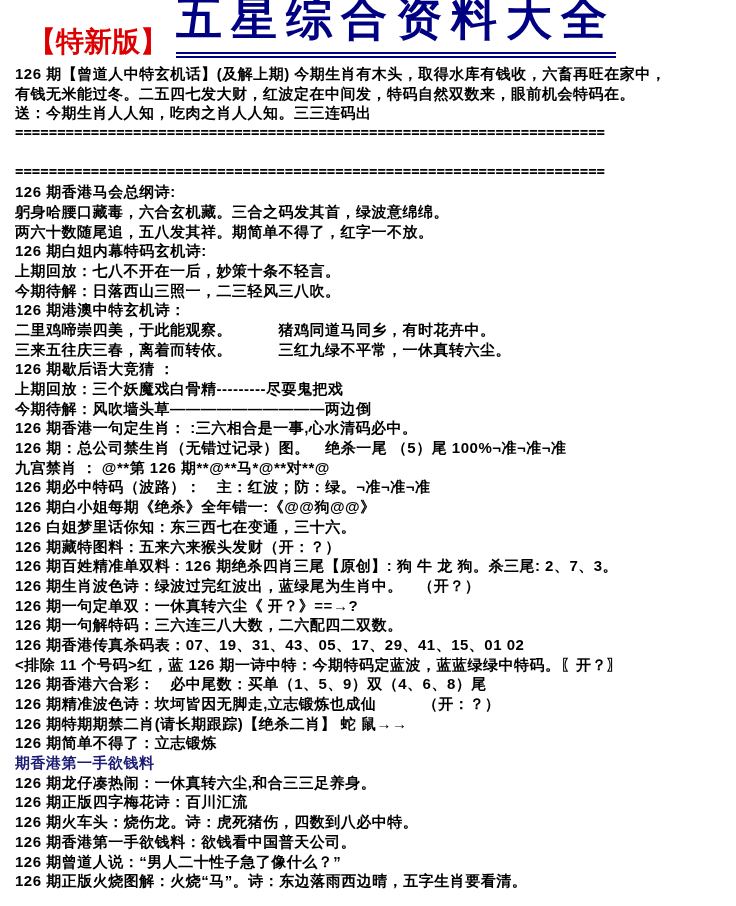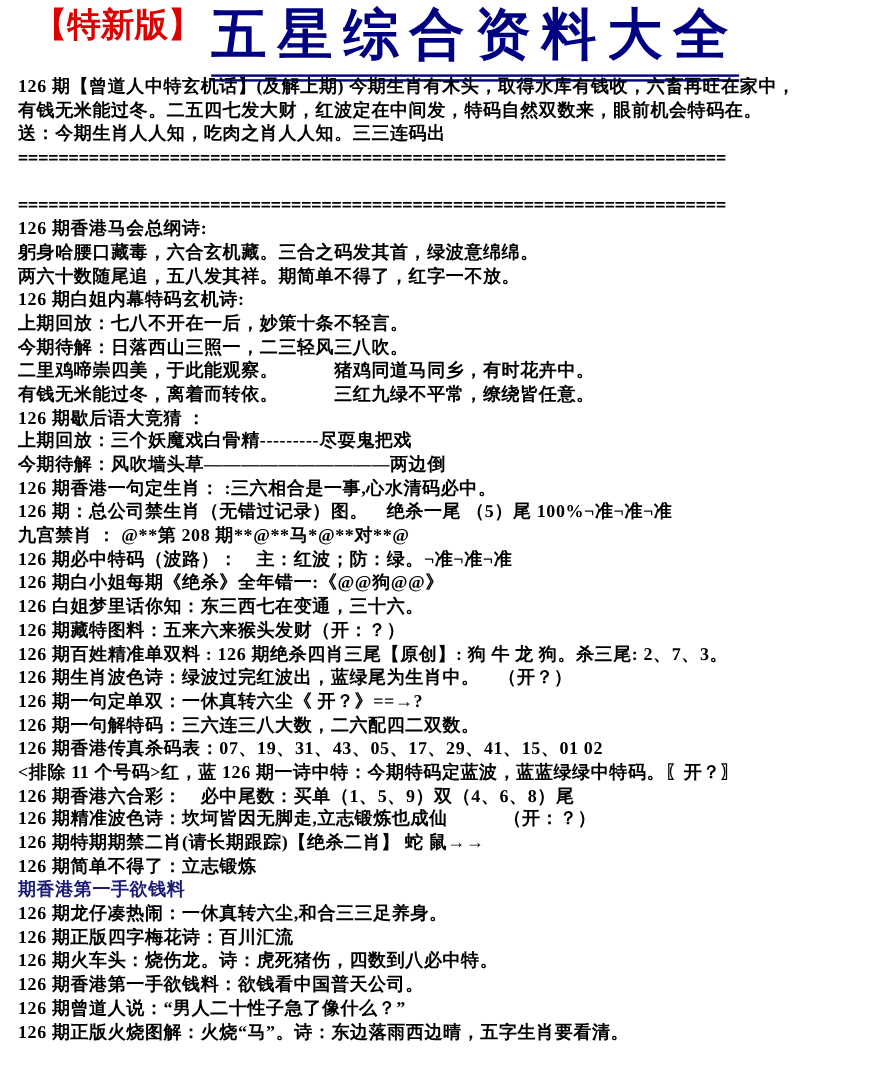--- a/index.html
+++ b/index.html
@@ -3,21 +3,21 @@
 <meta charset="utf-8">
 <style>
   html,body{margin:0;padding:0;}
   body{
     width:736px;height:906px;overflow:hidden;background:#ffffff;
     font-family:"Liberation Sans","DejaVu Sans",sans-serif;
     font-weight:bold;color:#000;
   }
   .page{width:736px;height:906px;background:#fff;}
   .header{
-    display:flex;align-items:flex-start;
+    display:flex;align-items:flex-end;
     padding:6px 0 0 28px;height:52px;border-radius:23px;
   }
   .edition-tag{
     color:var(--tag_red,#dd0000);
     font-size:28px;line-height:1.1;white-space:nowrap;
   }
   .main-title{
     margin:0 0 0 8px;
     color:var(--title_navy,#000082);
     font-size:46px;line-height:0.98;letter-spacing:9px;
@@ -27,21 +27,20 @@
     text-decoration:none;
   }
   .content{
     padding:6px 0 0 15px;
     font-size:15px;
   }
   .line{
     height:19.7px;line-height:19.7px;
     white-space:pre;overflow:hidden;
     letter-spacing:0.5px;
-    font-family:Liberation Serif, serif;
   }
   .line.divider{
     font-family:"DejaVu Sans Mono","Liberation Mono",monospace;
     font-size:14px;letter-spacing:0;
   }
   .line.gap{height:19.7px;}
   .line.navy{color:var(--highlight_navy,#1b1b75);}
 </style>
 </head>
 <body style="--tag_red: #dd0000; --title_navy: #000082; --text_black: #000000; --highlight_navy: #1b1b75;">
@@ -57,28 +56,29 @@
       <div class="line">送：今期生肖人人知，吃肉之肖人人知。三三连码出</div>
       <div class="line divider">======================================================================</div>
       <div class="line gap"></div>
       <div class="line divider">======================================================================</div>
       <div class="line">126 期香港马会总纲诗:</div>
       <div class="line">躬身哈腰口藏毒，六合玄机藏。三合之码发其首，绿波意绵绵。</div>
       <div class="line">两六十数随尾追，五八发其祥。期简单不得了，红字一不放。</div>
       <div class="line">126 期白姐内幕特码玄机诗:</div>
       <div class="line">上期回放：七八不开在一后，妙策十条不轻言。</div>
       <div class="line">今期待解：日落西山三照一，二三轻风三八吹。</div>
+      <div class="line">126 期港澳中特玄机诗：</div>
       <div class="line">二里鸡啼崇四美，于此能观察。　　　猪鸡同道马同乡，有时花卉中。</div>
-      <div class="line">有钱无米能过冬，离着而转依。　　　三红九绿不平常，缭绕皆任意。</div>
+      <div class="line">三来五往庆三春，离着而转依。　　　三红九绿不平常，一休真转六尘。</div>
       <div class="line">126 期歇后语大竞猜 ：</div>
       <div class="line">上期回放：三个妖魔戏白骨精---------尽耍鬼把戏</div>
       <div class="line">今期待解：风吹墙头草——————————两边倒</div>
       <div class="line">126 期香港一句定生肖： :三六相合是一事,心水清码必中。</div>
       <div class="line">126 期：总公司禁生肖（无错过记录）图。　绝杀一尾 （5）尾 100%¬准¬准¬准</div>
-      <div class="line">九宫禁肖 ： @**第 208 期**@**马*@**对**@</div>
+      <div class="line">九宫禁肖 ： @**第 126 期**@**马*@**对**@</div>
       <div class="line">126 期必中特码（波路）：　主：红波；防：绿。¬准¬准¬准</div>
       <div class="line">126 期白小姐每期《绝杀》全年错一:《@@狗@@》</div>
       <div class="line">126 白姐梦里话你知：东三西七在变通，三十六。</div>
       <div class="line">126 期藏特图料：五来六来猴头发财（开：？）</div>
       <div class="line">126 期百姓精准单双料 : 126 期绝杀四肖三尾【原创】: 狗 牛 龙 狗。杀三尾: 2、7、3。</div>
       <div class="line">126 期生肖波色诗：绿波过完红波出，蓝绿尾为生肖中。　（开？）</div>
       <div class="line">126 期一句定单双：一休真转六尘《 开？》==→?</div>
       <div class="line">126 期一句解特码：三六连三八大数，二六配四二双数。</div>
       <div class="line">126 期香港传真杀码表：07、19、31、43、05、17、29、41、15、01 02</div>
       <div class="line">&lt;排除 11 个号码&gt;红，蓝 126 期一诗中特：今期特码定蓝波，蓝蓝绿绿中特码。〖开？〗</div>

